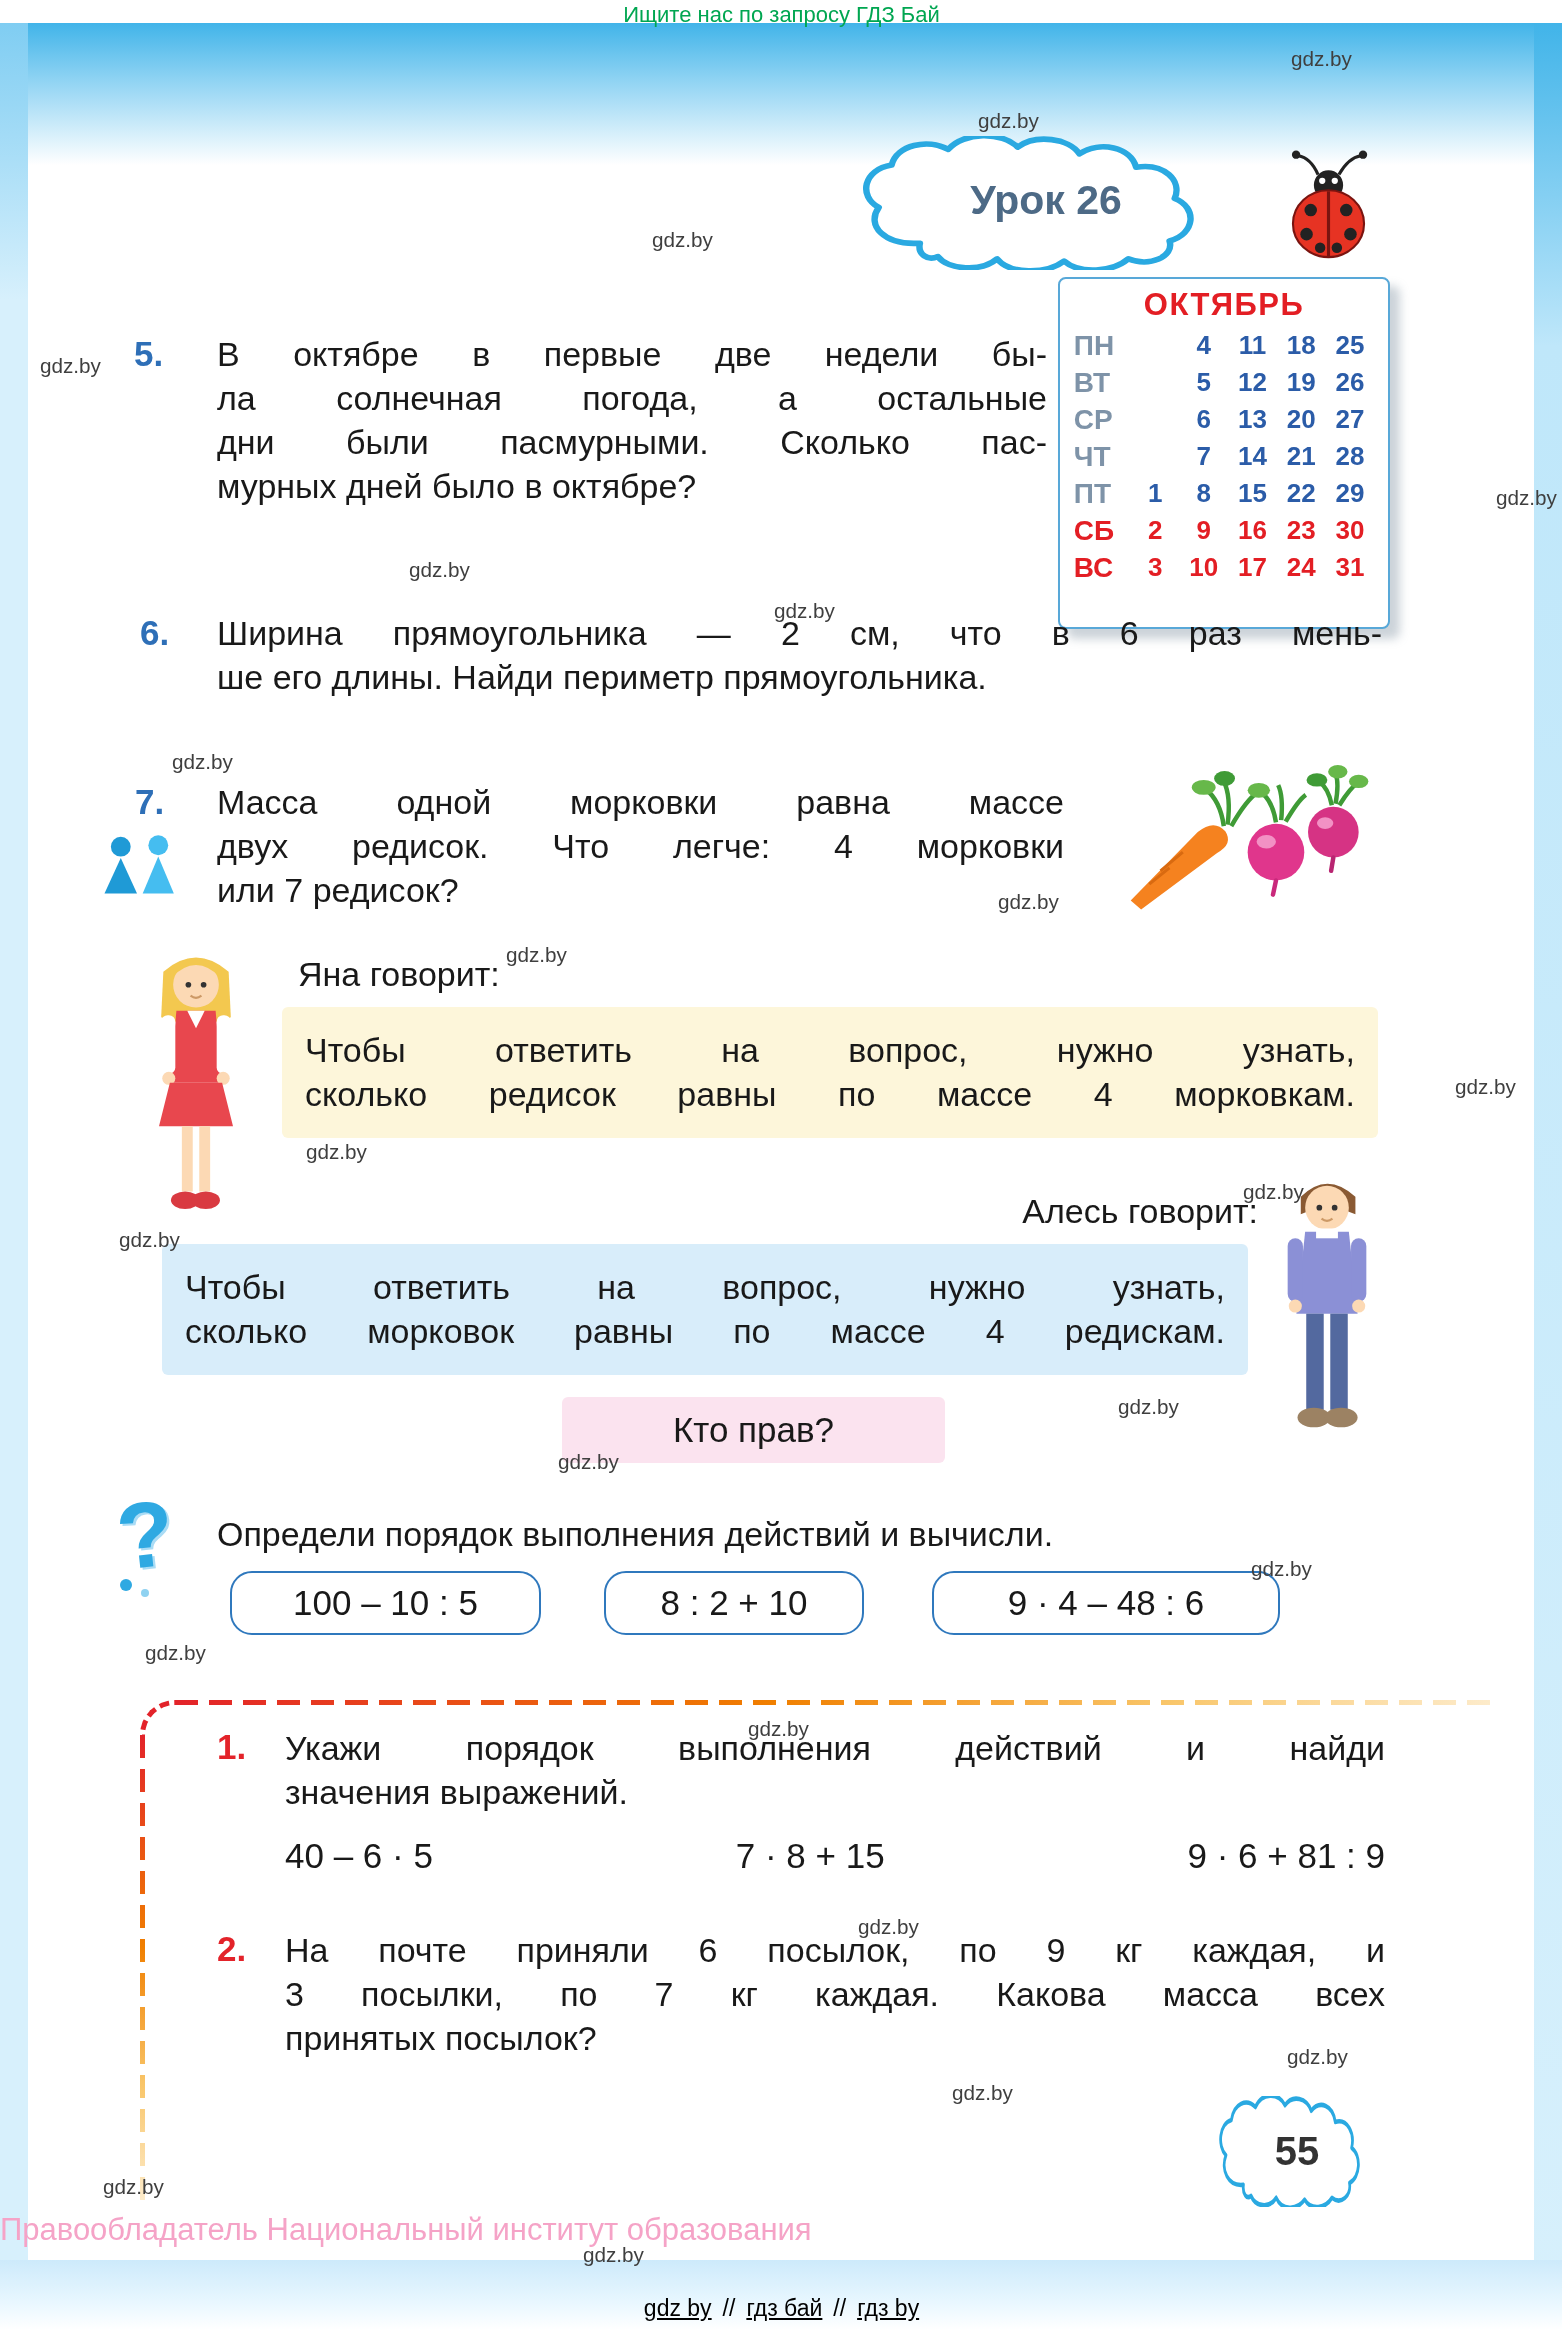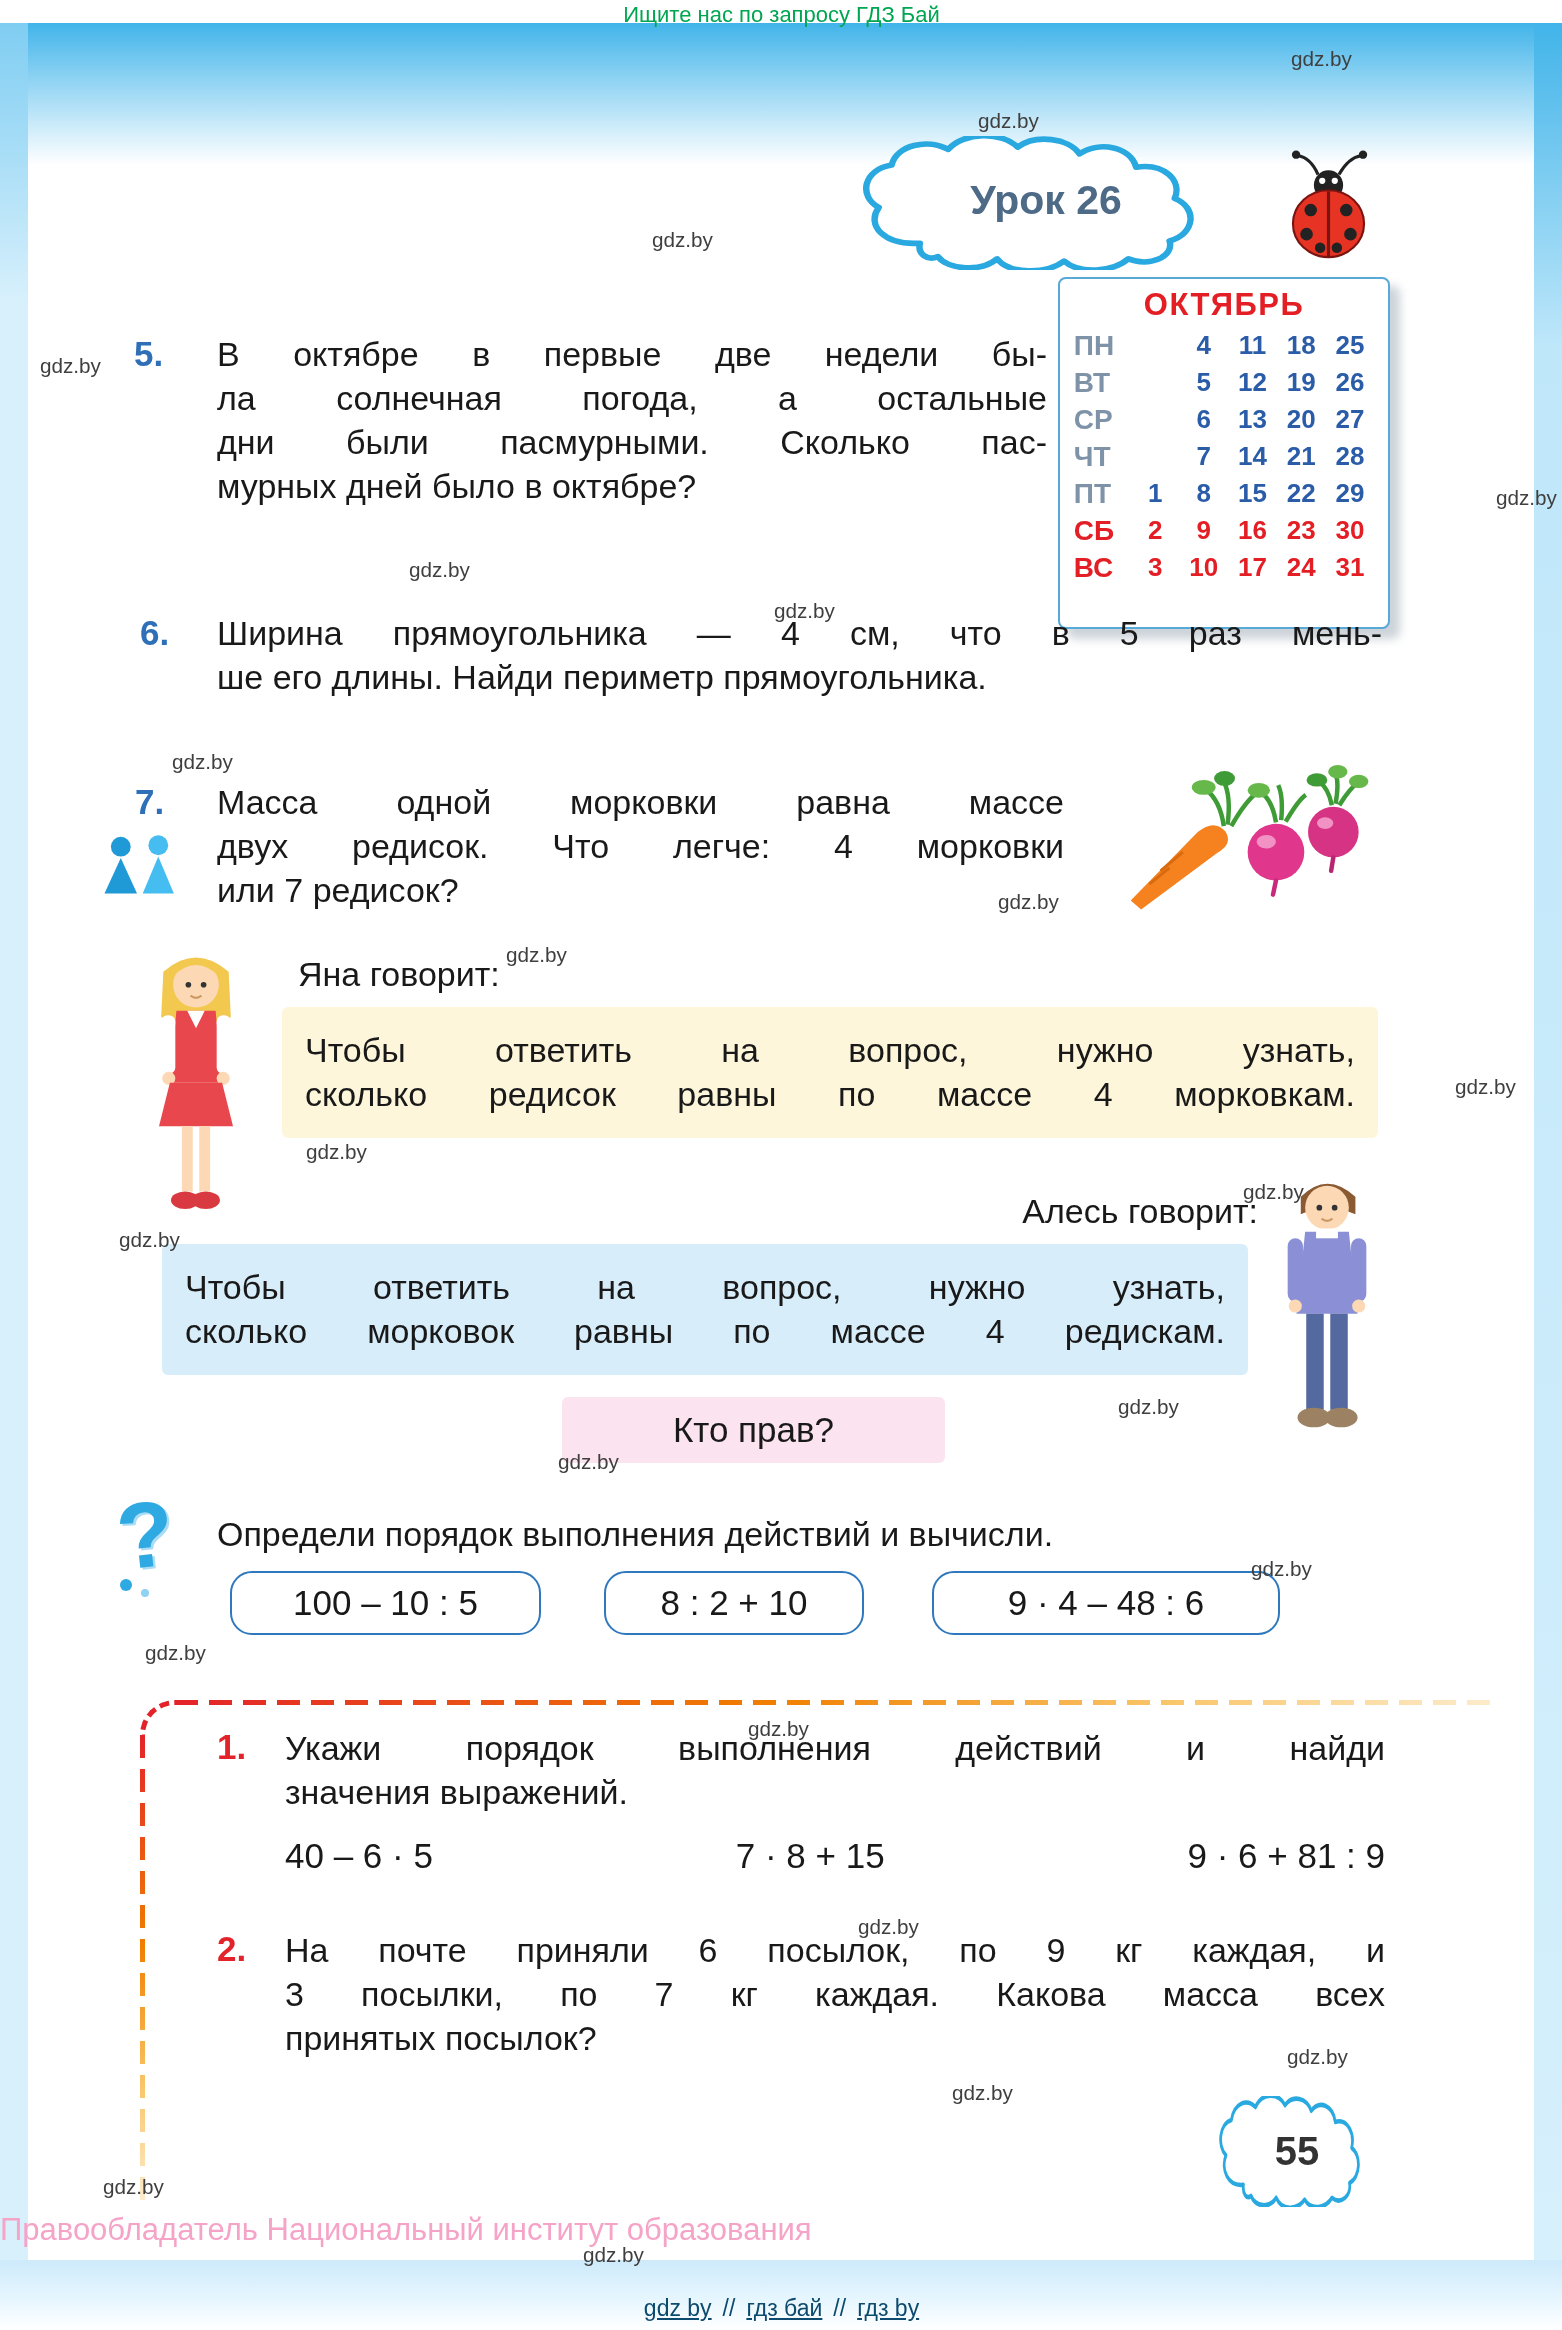--- a/index.html
+++ b/index.html
@@ -60,21 +60,21 @@
                   linear-gradient(180deg,#e3232a 0%,#f07f00 45%,#f9c66a 75%,#fdeccd 100%);}
   .hw-expr-row{position:absolute;display:flex;justify-content:space-between;font-size:35px;}
   
   .qmark{left:112px;top:1493px;width:84px;height:115px;}
   .qmark .q{position:absolute;left:4.6px;top:-10.7px;font-size:93px;font-weight:bold;color:#2fa9e2;
        text-shadow:2.3px 2.3px 0 #aadcf5;transform:rotate(-6deg);}
   .qdot1{position:absolute;left:7.7px;top:86px;width:12.2px;height:12.2px;border-radius:50%;background:#2fa9e2;}
   .qdot2{position:absolute;left:29px;top:96px;width:8.4px;height:8.4px;border-radius:50%;background:#8fd2f1;}
   
   .copyright{left:0;top:2212px;width:100%;font-size:31px;color:#f5a3c7;}
-  .links{left:0;top:2295px;width:100%;text-align:center;font-size:23px;color:#0c4a6e;}
+  .links{left:0;top:2295px;width:100%;text-align:center;font-size:23px;color:#000000;}
   .links .lnk{text-decoration:underline;cursor:pointer;margin:0 4.6px;}
 </style>
 </head>
 <body>
 
 <div id="page">
 
   <div class="abs sky"></div>
   <div class="abs strip-left"></div>
   <div class="abs strip-right"></div>
@@ -172,21 +172,21 @@
   <div class="pnum-blue" style="left:134px;top:334px;">5.</div>
   <div class="ptext" style="left:217px;top:332px;width:830px;">
     <div class="line jline">В октябре в первые две недели бы-</div>
     <div class="line jline">ла солнечная погода, а остальные</div>
     <div class="line jline">дни были пасмурными. Сколько пас-</div>
     <div class="line">мурных дней было в октябре?</div>
   </div>
 
   <div class="pnum-blue" style="left:140px;top:613px;">6.</div>
   <div class="ptext" style="left:217px;top:611px;width:1165px;">
-    <div class="line jline">Ширина прямоугольника — 4 см, что в 5 раз мень-</div>
+    <div class="line jline">Ширина прямоугольника — 2 см, что в 6 раз мень-</div>
     <div class="line">ше его длины. Найди периметр прямоугольника.</div>
   </div>
 
   <div class="pnum-blue" style="left:135px;top:782px;">7.</div>
   <svg class="abs" style="left:96px;top:830px;" width="92" height="73" viewBox="0 0 130 100">
     <circle cx="35" cy="22" r="14" fill="#1f9ad6"></circle>
     <path d="M35 38 L12 88 L58 88 Z" fill="#1f9ad6"></path>
     <circle cx="88" cy="20" r="14" fill="#45bdf0"></circle>
     <path d="M88 36 L66 88 L110 88 Z" fill="#45bdf0"></path>
   </svg>

